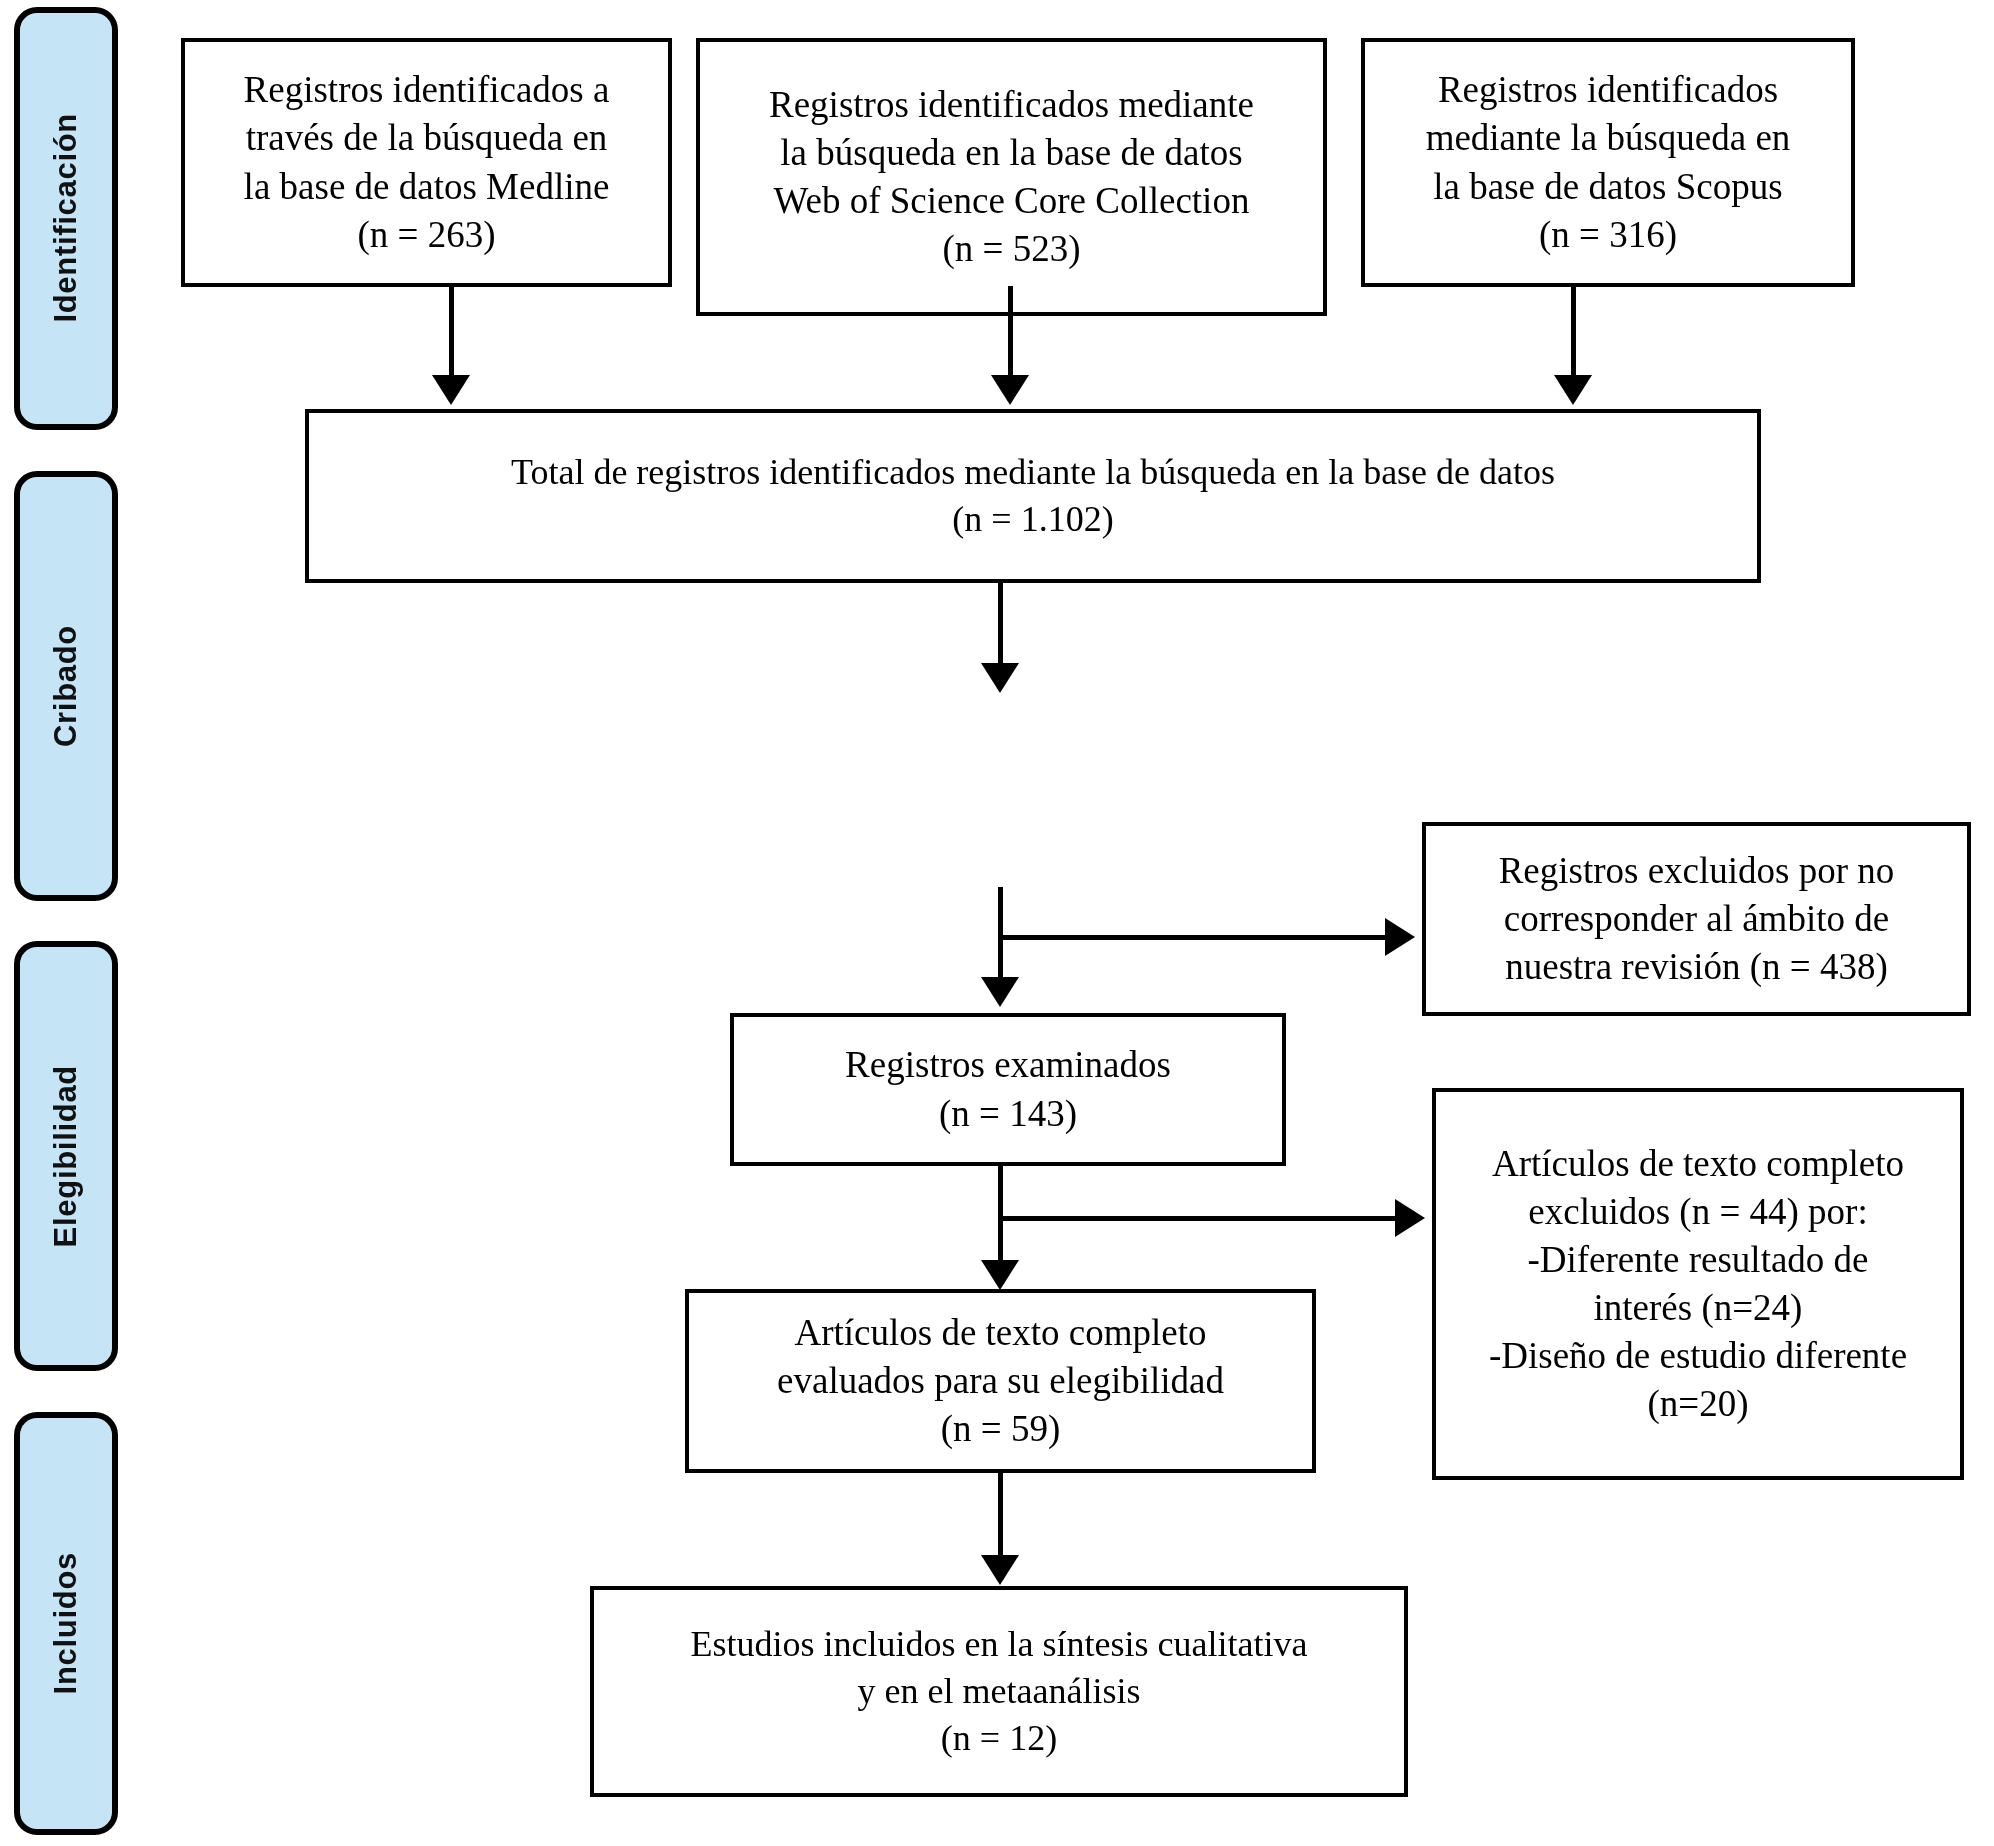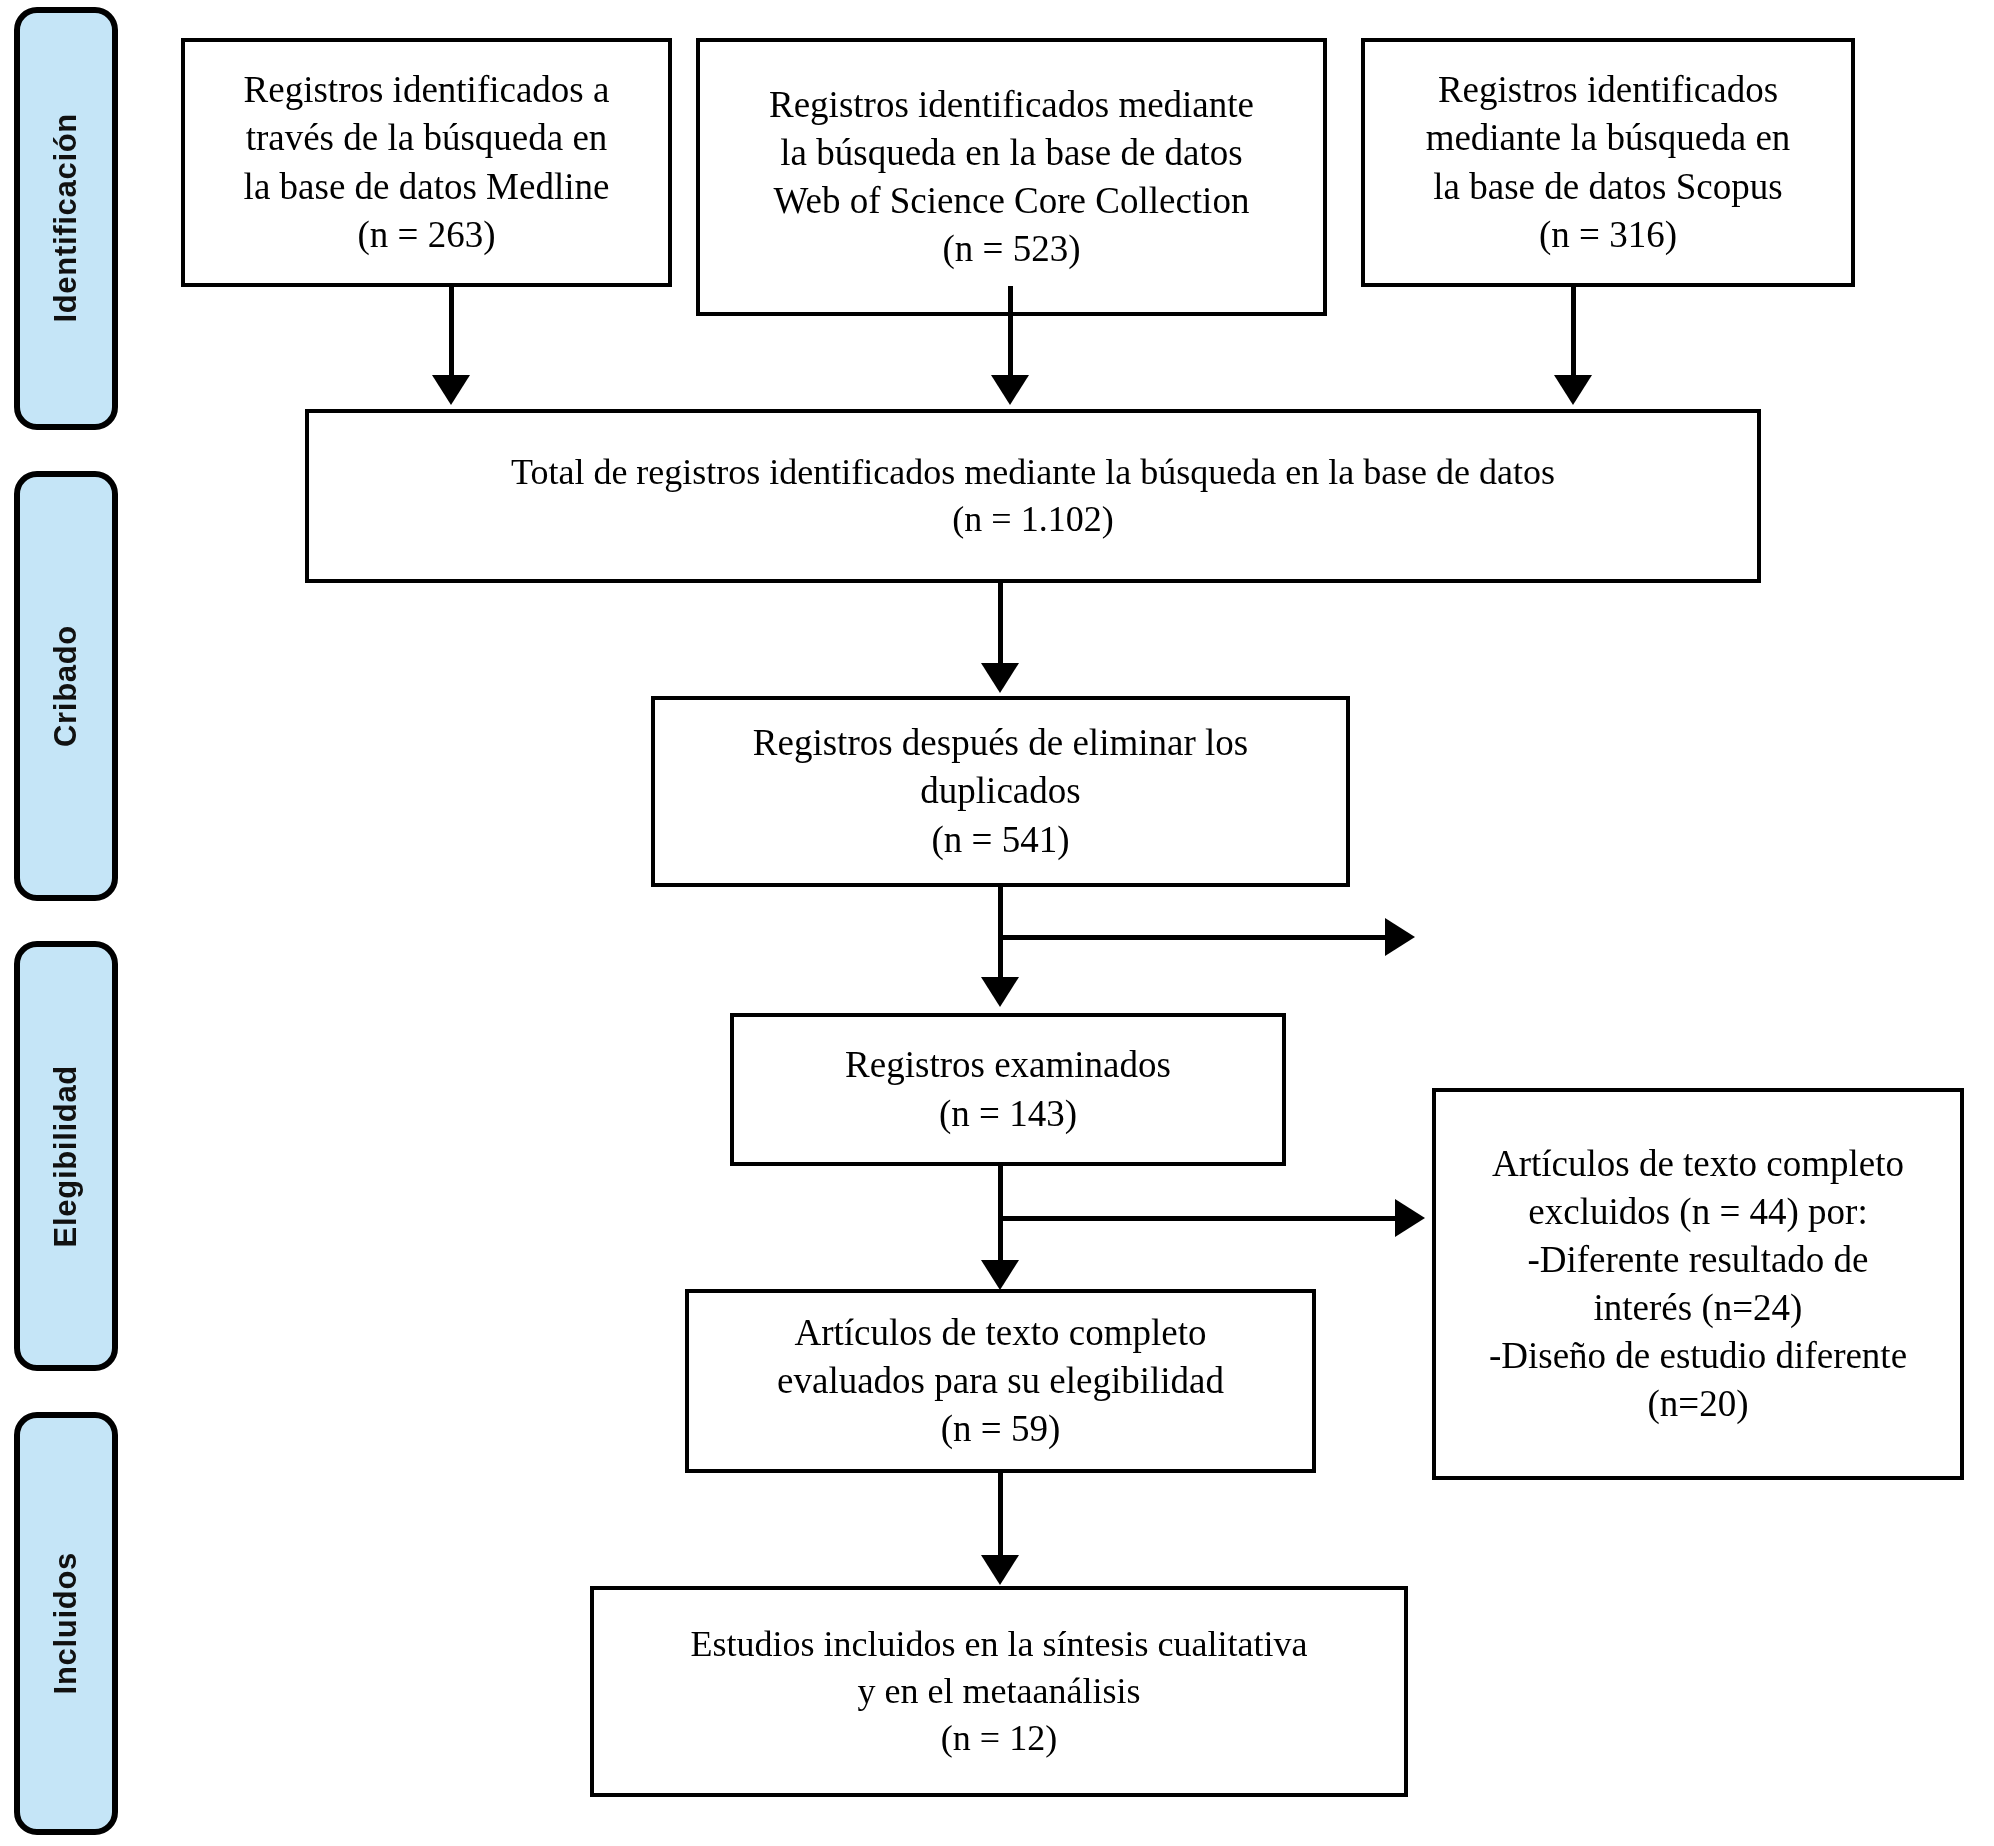--- a/index.html
+++ b/index.html
@@ -123,32 +123,32 @@
   <div class="arrow-down" style="left:1554px; top:375px;"></div>
 
   <div class="box wide" style="left:276px; top:409px; width:1456px; height:174px;margin-left:29px;">
     <p>Total de registros identificados mediante la búsqueda en la base de datos
 (n = 1.102)</p>
   </div>
 
   <div class="vline" style="left:998px; top:583px; height:83px;"></div>
   <div class="arrow-down" style="left:981px; top:663px;"></div>
 
-  <div class="box" style="left:651px; top:696px; width:699px; height:191px;">
-    <p>Registros después de eliminar los
-duplicados
-(n = 541)</p>
-  </div>
 
   <div class="vline" style="left:998px; top:887px; height:93px;"></div>
   <div class="arrow-down" style="left:981px; top:977px;"></div>
 
   <div class="hline" style="left:998px; top:935px; width:389px;"></div>
   <div class="arrow-right" style="left:1385px; top:918px;"></div>
 
+  <div class="box" style="left:1422px; top:822px; width:549px; height:194px;">
+    <p>Registros excluidos por no
+corresponder al ámbito de
+nuestra revisión (n = 438)</p>
+  </div>
 
   <div class="box" style="left:730px; top:1013px; width:556px; height:153px;">
     <p>Registros examinados
 (n = 143)</p>
   </div>
 
   <div class="vline" style="left:998px; top:1166px; height:97px;"></div>
   <div class="arrow-down" style="left:981px; top:1260px;"></div>
 
   <div class="hline" style="left:998px; top:1216px; width:399px;"></div>

